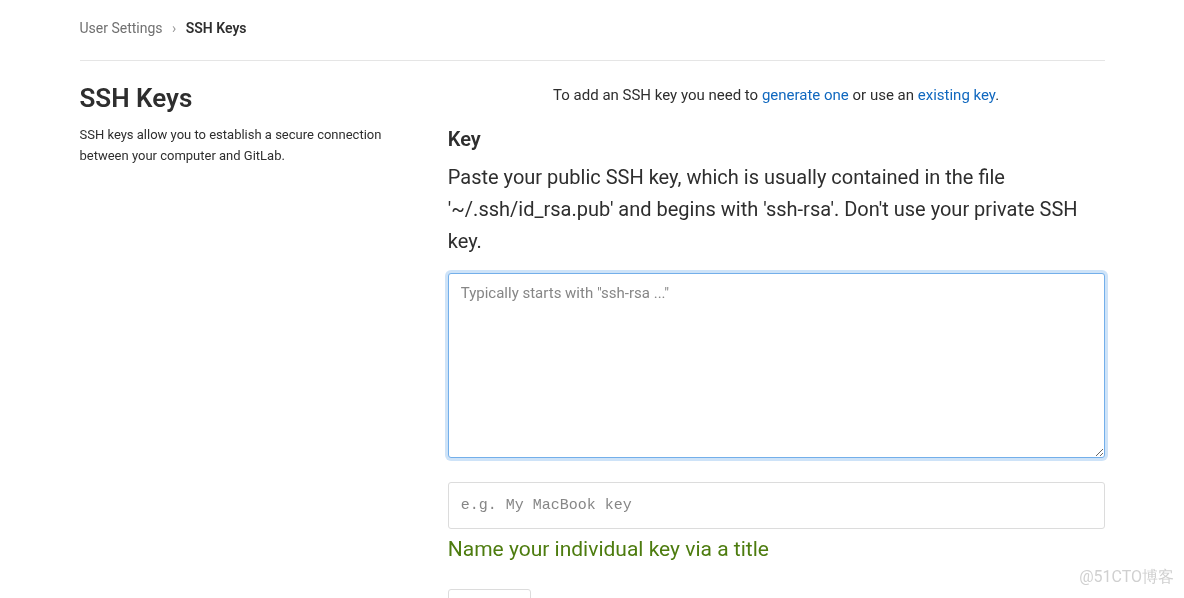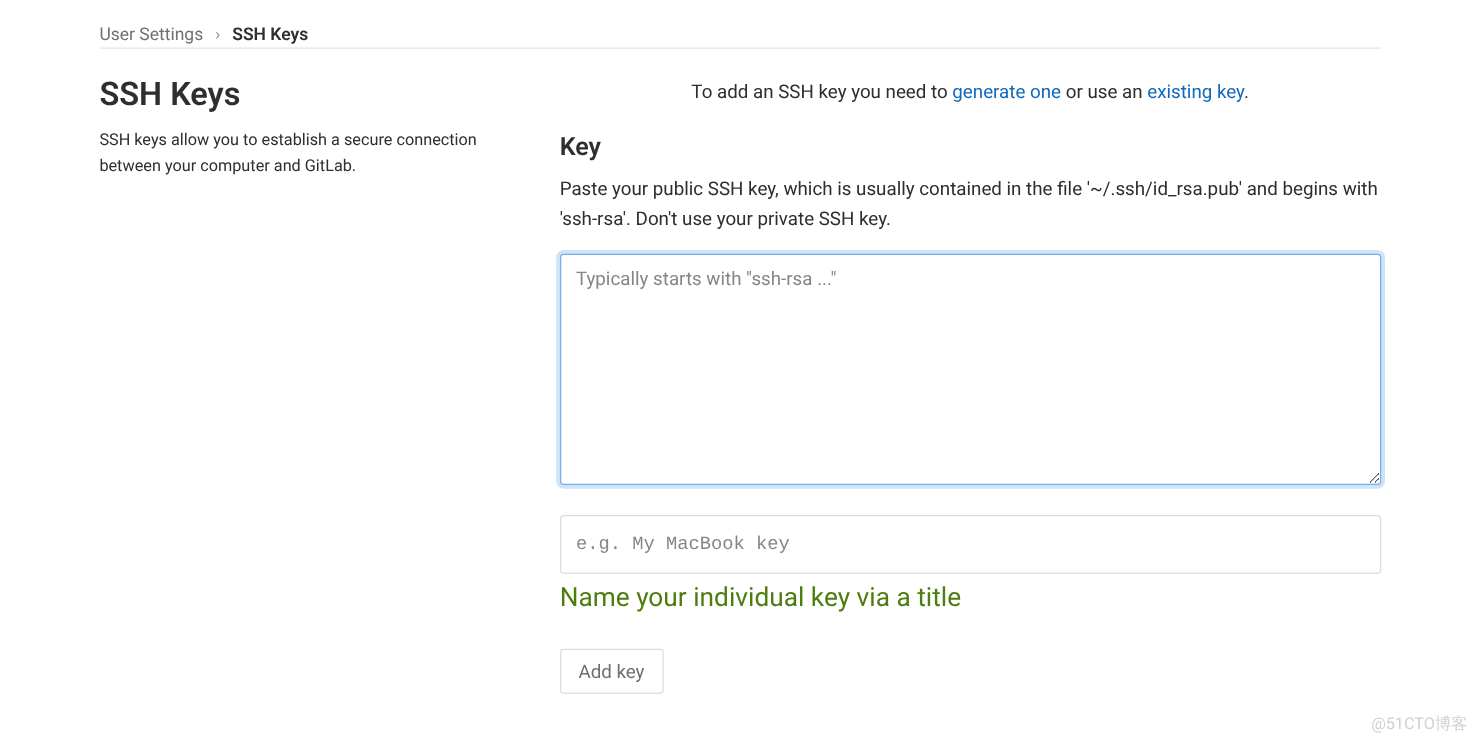--- a/index.html
+++ b/index.html
@@ -14,21 +14,21 @@
       padding: 20px 0;
     }
     .container {
       max-width: 1055px;
       margin: 0 auto;
       padding: 0 15px;
     }
     .breadcrumb {
       font-size: 14px;
       color: #707070;
-      padding-bottom: 2px;
+      padding-bottom: 24px;
       border-bottom: 1px solid #e5e5e5;
       margin-bottom: 22px;
     }
     .breadcrumb a {
       color: #707070;
       text-decoration: none;
     }
     .breadcrumb .sep {
       margin: 0 6px;
       color: #999;
@@ -77,21 +77,21 @@
       text-decoration: none;
     }
     .field-label {
       font-size: 20px;
       font-weight: 600;
       margin-bottom: 10px;
       display: block;
       color: #2e2e2e;
     }
     .field-desc {
-      font-size: 15px;
+      font-size: 20px;
       line-height: 1.6;
       color: #2e2e2e;
       margin-bottom: 16px;
     }
     textarea.key-input {
       width: 100%;
       min-height: 185px;
       padding: 10px 12px;
       font-size: 15px;
       font-family: inherit;
@@ -134,21 +134,21 @@
       border: 1px solid #dcdcdc;
       border-radius: 3px;
       background: #fff;
       color: #6e6e6e;
       cursor: pointer;
     }
     .watermark {
       position: fixed;
       bottom: 10px;
       right: 10px;
-      font-size: 13px;
+      font-size: 16px;
       color: #d0d0d0;
       pointer-events: none;
     }
   </style>
 </head>
 <body>
 
 <div class="container">
   <div class="breadcrumb">
     <a href="#">User Settings</a>

